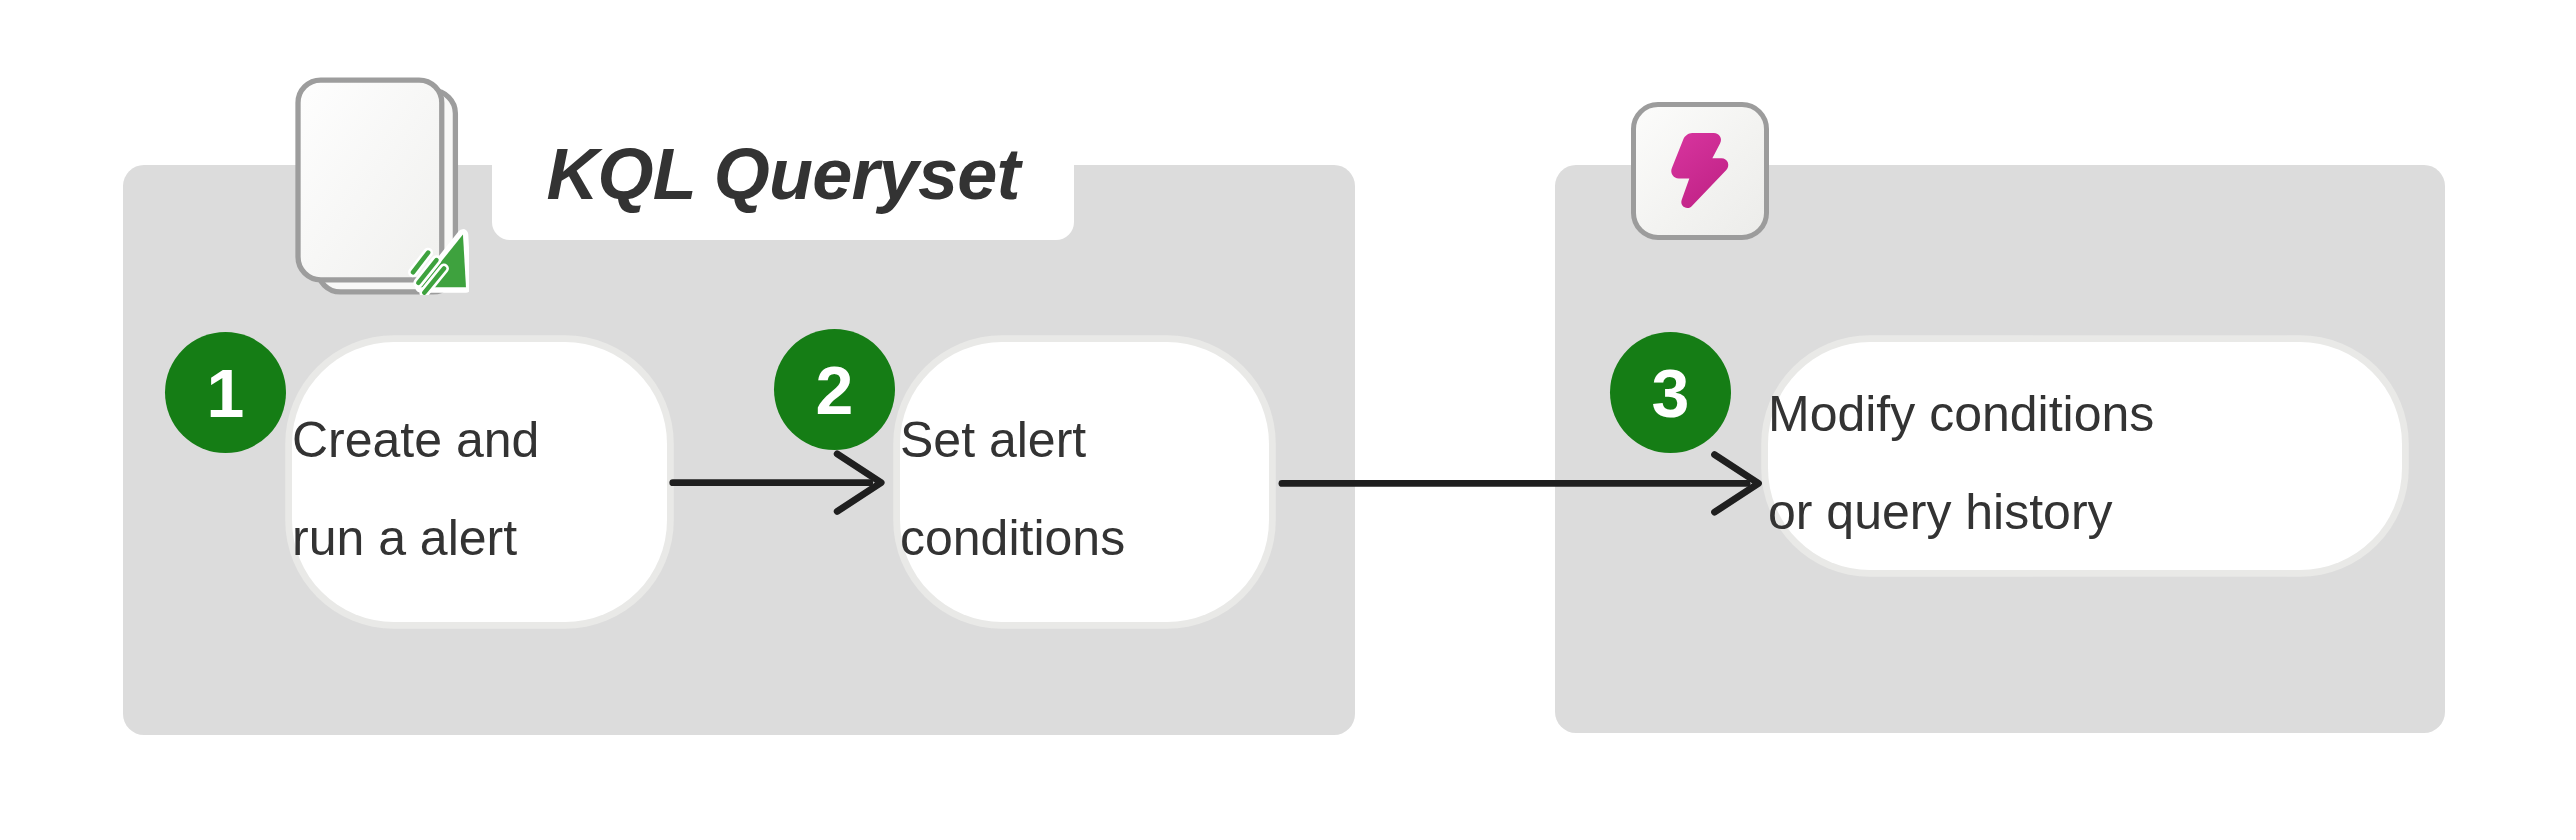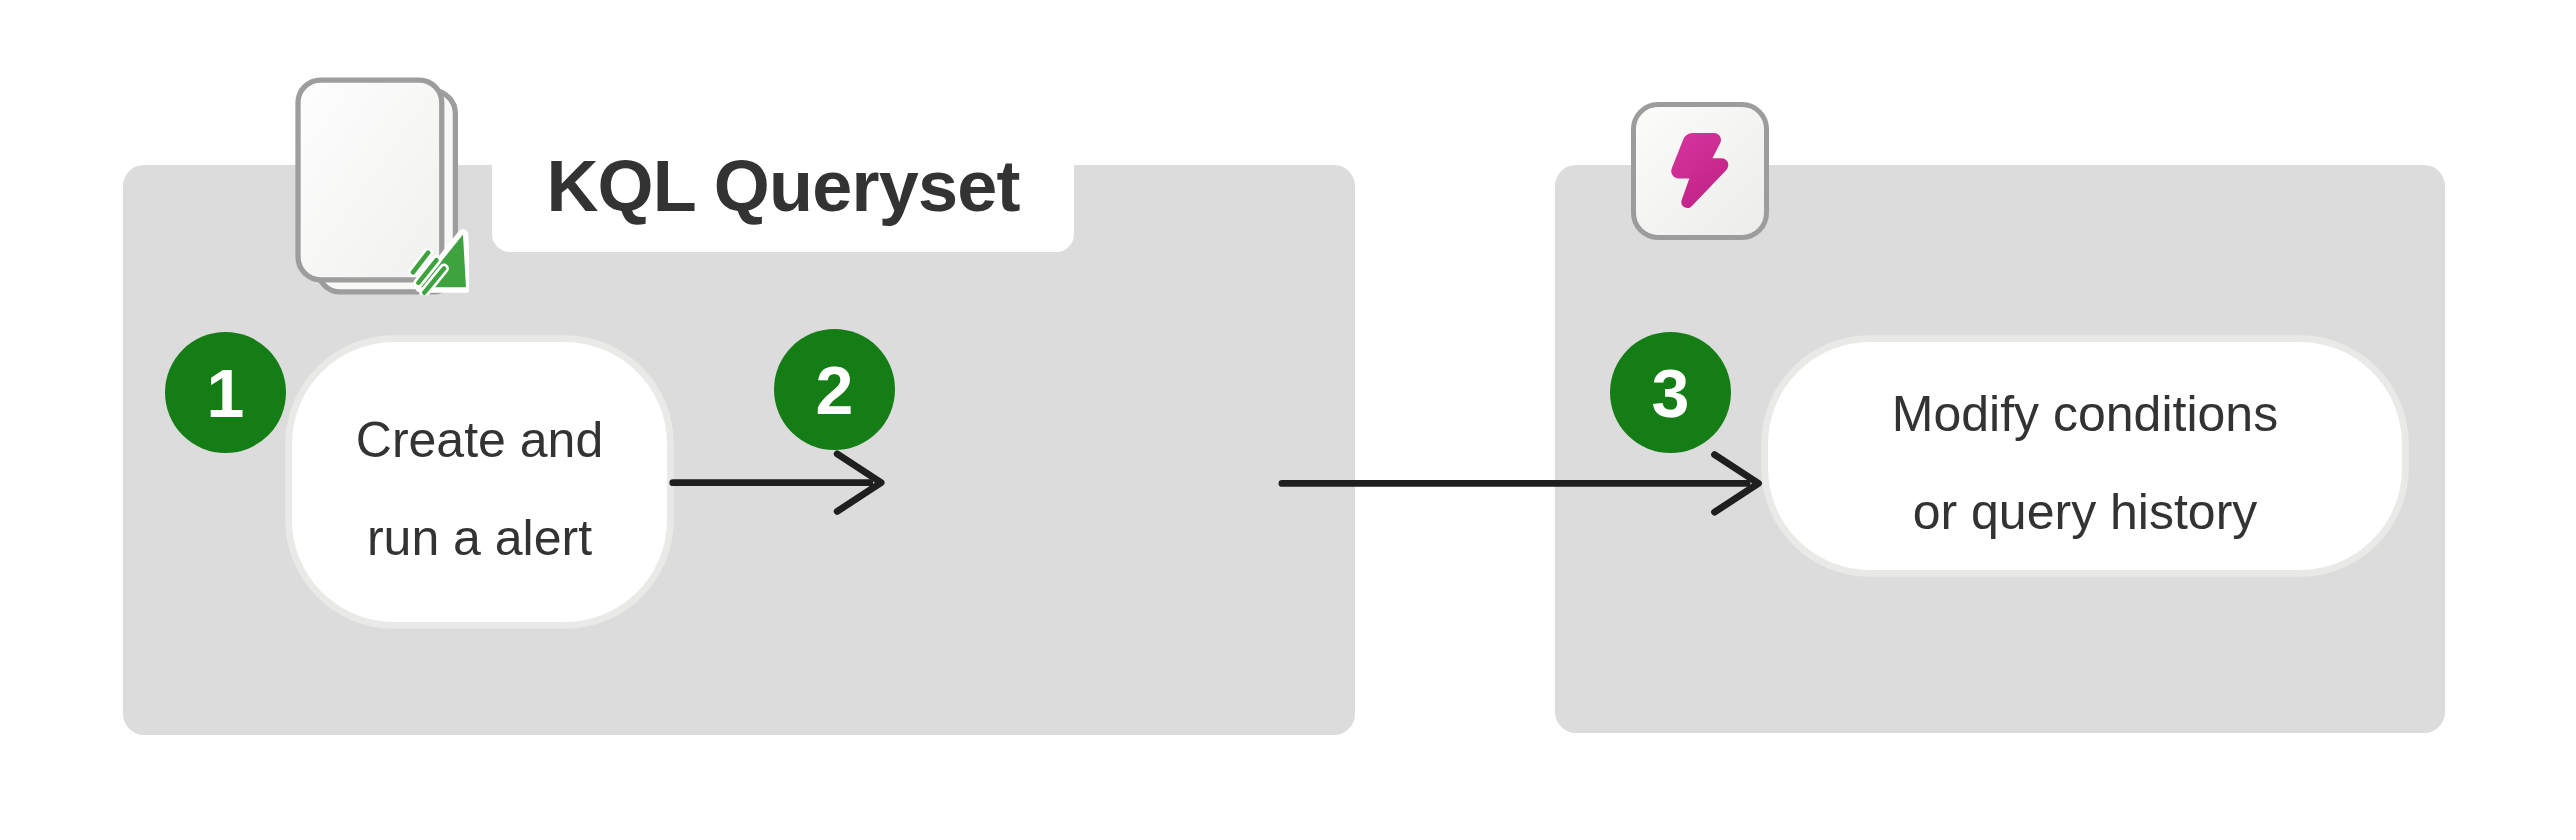--- a/index.html
+++ b/index.html
@@ -41,21 +41,21 @@
     color:#ffffff;
     font-size:68px;
     font-weight:bold;
     line-height:1;
   }
   .pill{
     position:absolute;
     background:#ffffff;
     border-radius:102px;
     box-shadow:0 0 0 6.8px #e9e9e7;
-    display:flex;flex-direction:column;align-items:center;justify-content:center;
+    display:flex;flex-direction:column;justify-content:center;
     padding-top:13.6px;
     box-sizing:border-box;
   }
   .pill .line{
     font-size:50px;
     line-height:98px;
     color:#333333;
     white-space:nowrap;
   }
   .icon-box{
@@ -79,21 +79,21 @@
   }
 </style>
 </head>
 <body>
 
 <div id="stage">
 
   <div class="panel" style="left:123px;top:165px;width:1232px;height:570px;"></div>
   <div class="panel" style="left:1555px;top:165px;width:890px;height:568px;"></div>
 
-  <div class="label-tab" style="left:492px;top:108px;width:582px;height:144px;">
+  <div class="label-tab" style="left:492px;top:96px;width:582px;height:144px;font-style:italic;">
     <span class="title">KQL Queryset</span>
   </div>
 
   <svg class="doc-icon" viewBox="0 0 230 288" xmlns="http://www.w3.org/2000/svg">
     <defs>
       <linearGradient id="pg" x1="0" y1="0" x2="1" y2="1">
         <stop offset="0" stop-color="#fefefe"></stop>
         <stop offset="1" stop-color="#f0f0ee"></stop>
       </linearGradient>
     </defs>
@@ -134,20 +134,24 @@
     <span class="num">1</span>
   </div>
   <div class="pill" style="left:292px;top:342px;width:375px;height:280px;">
     <span class="line">Create and</span>
     <span class="line">run a alert</span>
   </div>
 
   <div class="step-circle" style="left:774px;top:329px;">
     <span class="num">2</span>
   </div>
+  <div class="pill" style="left:900px;top:342px;width:369px;height:280px;">
+    <span class="line">Set alert</span>
+    <span class="line">conditions</span>
+  </div>
 
   <div class="step-circle" style="left:1610px;top:332px;">
     <span class="num">3</span>
   </div>
   <div class="pill" style="left:1768px;top:342px;width:634px;height:228px;">
     <span class="line">Modify conditions</span>
     <span class="line">or query history</span>
   </div>
 
   <svg class="arrow-overlay" width="2576" height="841" viewBox="0 0 3400 1110" xmlns="http://www.w3.org/2000/svg">

